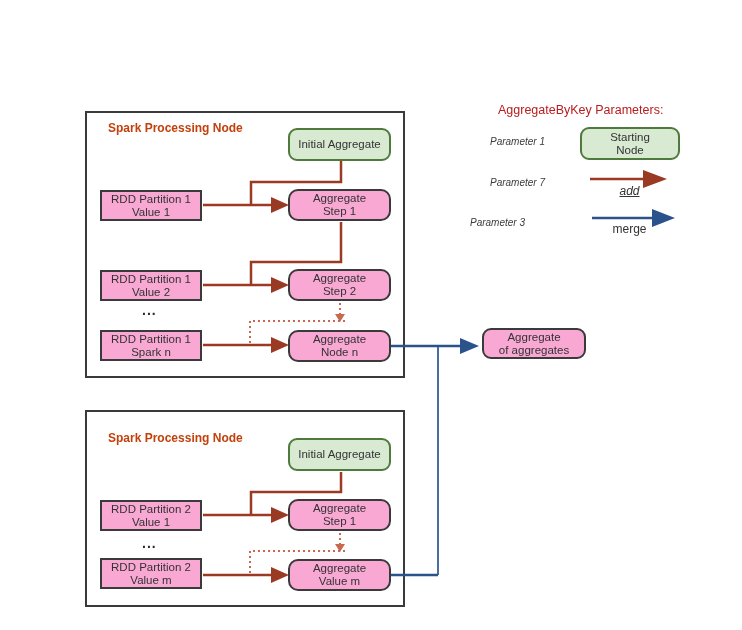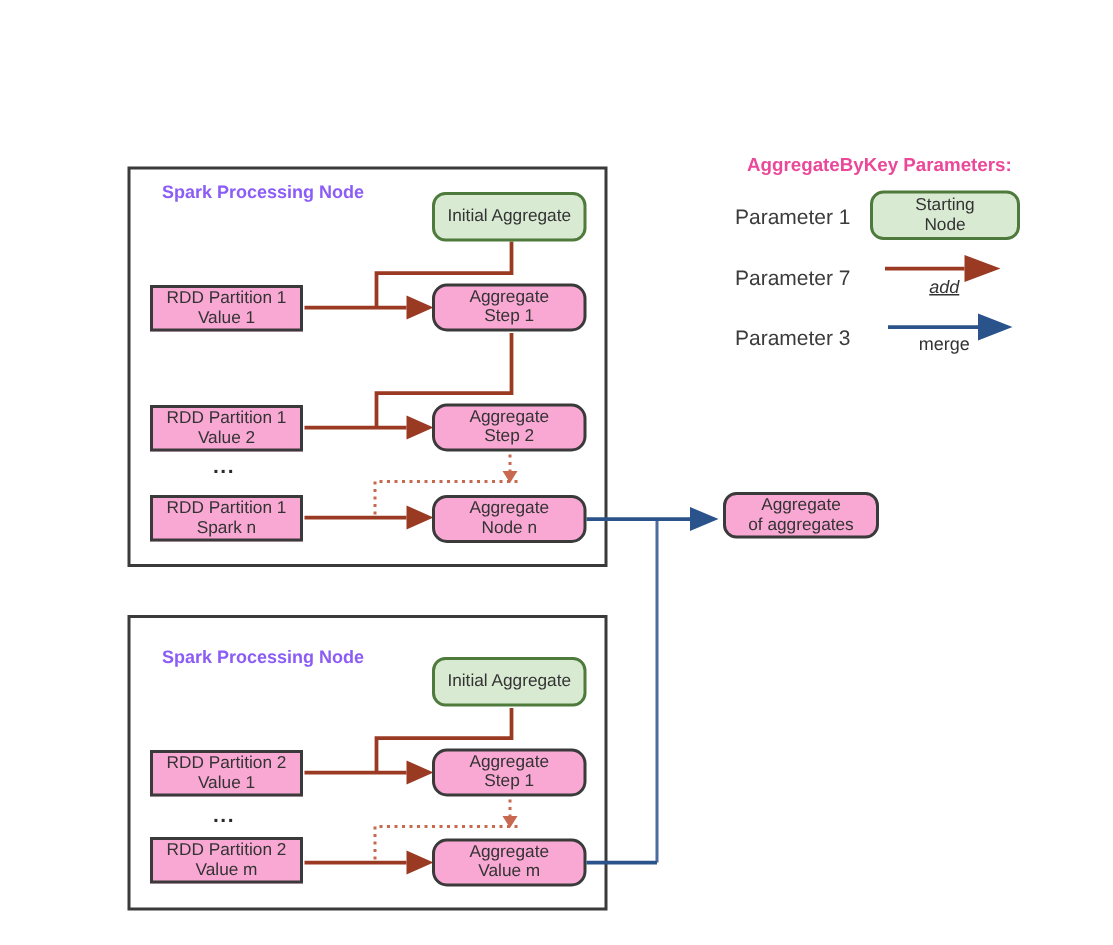--- a/index.html
+++ b/index.html
@@ -2,41 +2,41 @@
 <html style="--add-red: #9b3a22; --dotted-red: #c8694f; --merge-blue: #2a538c; --green-fill: #d9ead3; --green-border: #4e7b3c; --box-border: #3a3a3a; --text: #333333;"><head>
 <meta charset="utf-8">
 <style>
   html,body{margin:0;padding:0;background:#ffffff;}
   body{width:742px;height:630px;position:relative;overflow:hidden;
        font-family:"Liberation Sans",sans-serif;color:var(--text,#333);}
   *{box-sizing:border-box;}
   .stage{position:absolute;left:0;top:0;width:742px;height:630px;}
 
   .node{position:absolute;border:2px solid var(--box-border,#3a3a3a);background:transparent;z-index:1;}
-  .node-title{position:absolute;font-weight:bold;font-size:12px;color:#8b5cf6;z-index:3;white-space:nowrap;}
+  .node-title{position:absolute;font-weight:bold;font-size:12px;color:#c2410c;z-index:3;white-space:nowrap;}
 
   .box{position:absolute;border:2px solid var(--box-border,#3a3a3a);background:#f9a8d4;z-index:3;
        display:flex;flex-direction:column;align-items:center;justify-content:center;
        font-size:11.5px;line-height:13px;text-align:center;color:var(--text,#333);}
   .round{border-radius:10px;}
   .green{background:var(--green-fill,#d9ead3);border-color:var(--green-border,#4e7b3c);border-radius:9px;}
 
   .ellipsis{position:absolute;font-size:14px;font-weight:bold;letter-spacing:1px;z-index:3;color:#2b2b2b;}
 
   svg.connectors{position:absolute;left:0;top:0;z-index:2;}
   .stroke-red{stroke:var(--add-red,#9b3a22);stroke-width:2.5;fill:none;}
   .fill-red{fill:var(--add-red,#9b3a22);stroke:none;}
   .stroke-dot{stroke:var(--dotted-red,#c8694f);stroke-width:2;fill:none;stroke-dasharray:2 3;}
   .fill-dot{fill:var(--dotted-red,#c8694f);stroke:none;}
   .stroke-blue{stroke:var(--merge-blue,#2a538c);stroke-width:2.5;fill:none;}
   .stroke-blue-thin{stroke:var(--merge-blue,#2a538c);stroke-width:2;fill:none;opacity:.85;}
   .fill-blue{fill:var(--merge-blue,#2a538c);stroke:none;}
 
-  .legend-title{position:absolute;font-weight:bold;font-size:12.5px;color:#ec4899;z-index:3;white-space:nowrap;}
-  .legend-label{position:absolute;font-size:14px;color:#3b3b3b;z-index:3;white-space:nowrap;}
+  .legend-title{position:absolute;font-weight:normal;font-size:12.5px;color:#b91c1c;z-index:3;white-space:nowrap;}
+  .legend-label{position:absolute;font-style:italic;font-size:10px;color:#3b3b3b;z-index:3;white-space:nowrap;}
   .arrow-caption{position:absolute;font-size:12px;z-index:3;width:75px;text-align:center;}
   .italic{font-style:italic;text-decoration:underline;}
 </style>
 </head>
 <body>
 
 <div class="stage">
 
   <svg class="connectors" width="742" height="630" viewBox="0 0 742 630">
 
@@ -177,16 +177,16 @@
 
   <div class="legend-label" style="left:490px;top:136px;">Parameter 1</div>
   <div class="box green" style="left:580px;top:127px;width:100px;height:33px;">
     <span>Starting</span>
     <span>Node</span>
   </div>
 
   <div class="legend-label" style="left:490px;top:177px;">Parameter 7</div>
   <div class="arrow-caption italic" style="left:592px;top:184px;">add</div>
 
-  <div class="legend-label" style="left:490px;top:217px;text-align:right;">Parameter 3</div>
+  <div class="legend-label" style="left:470px;top:217px;text-align:right;">Parameter 3</div>
   <div class="arrow-caption" style="left:592px;top:222px;">merge</div>
 
 </div>
 
 </body></html>

